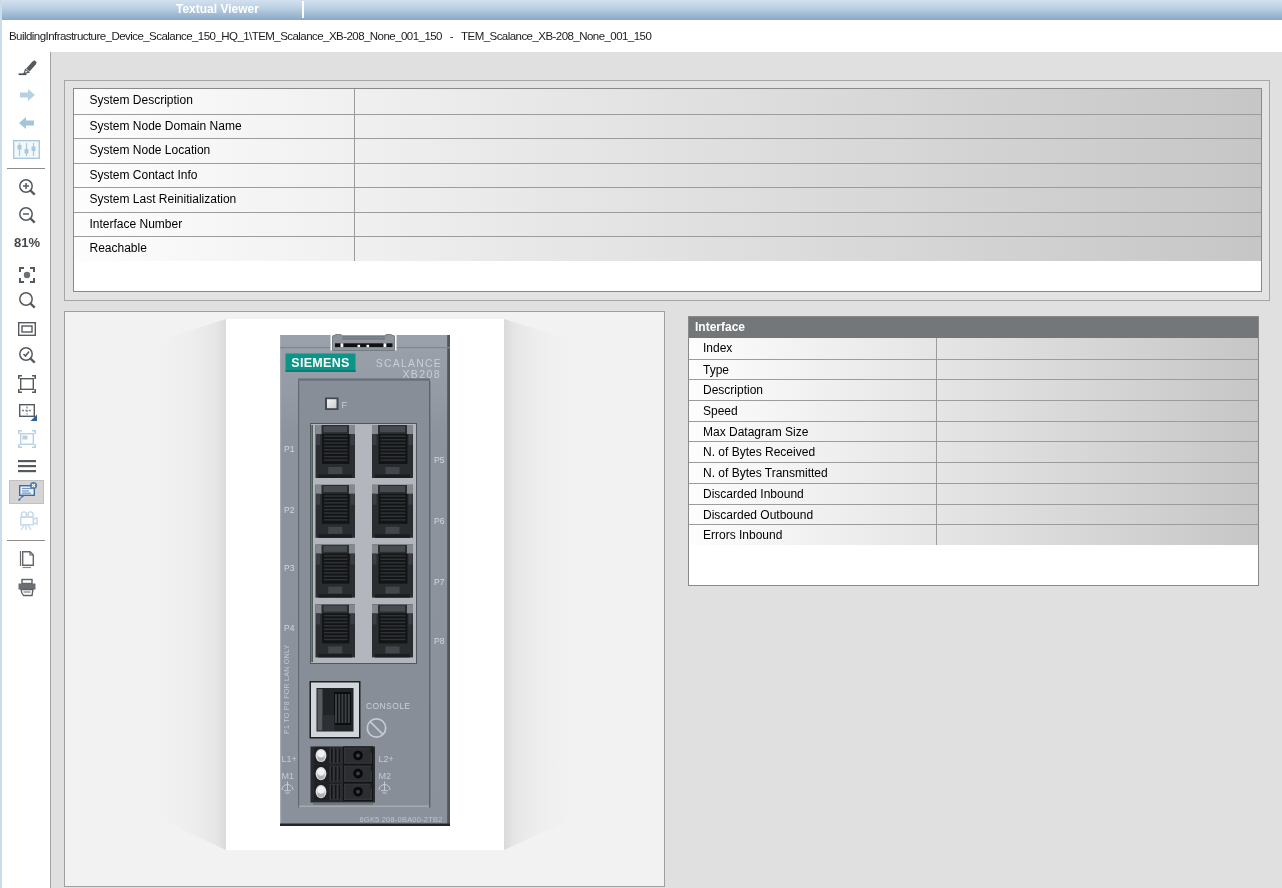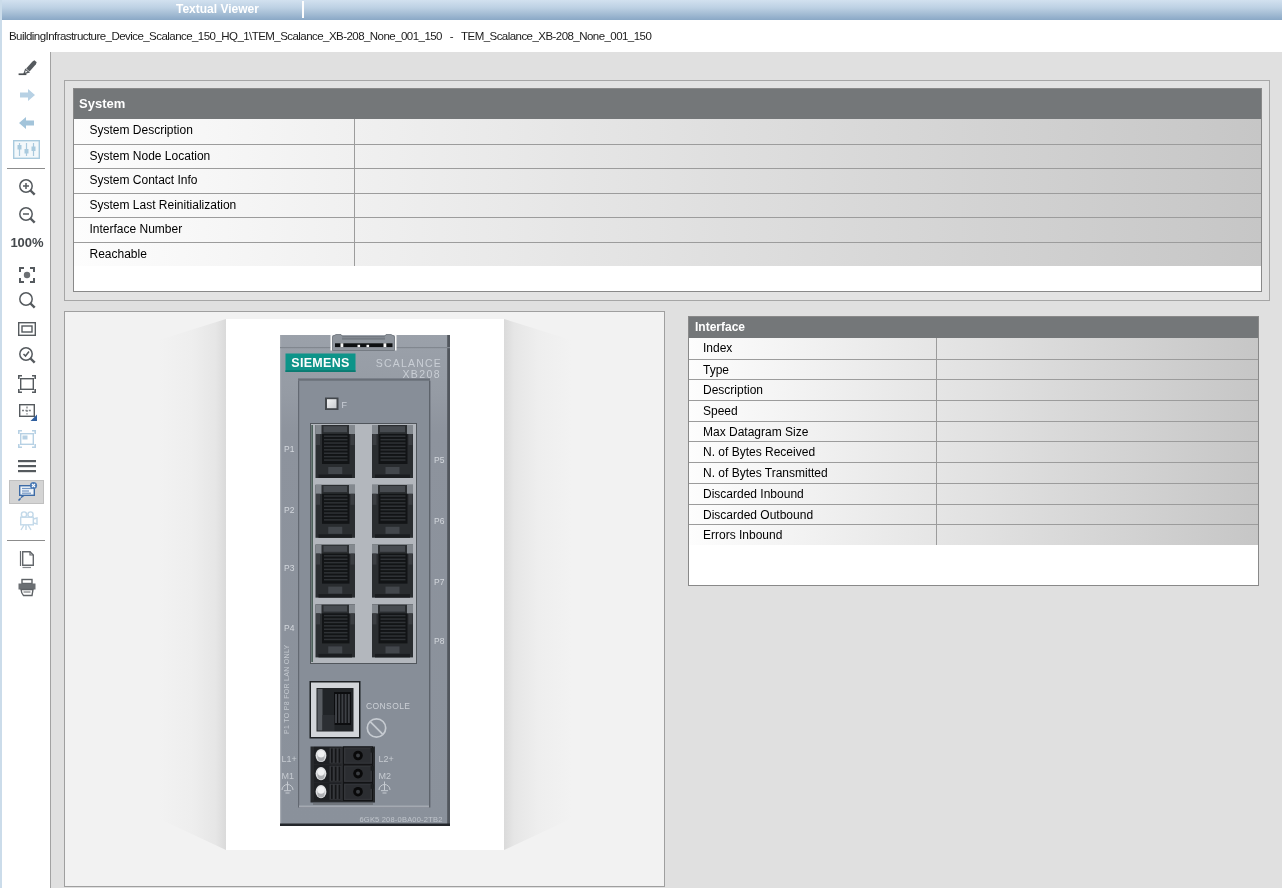--- a/index.html
+++ b/index.html
@@ -106,21 +106,21 @@
       <g stroke="#555a5e" stroke-width="1.5">
         <line x1="7" y1="9" x2="13" y2="9"></line>
         <line x1="10" y1="6" x2="10" y2="12"></line>
       </g>
     </svg>
   <svg class="abs" style="left:16px;top:204.5px" width="22" height="22" viewBox="0 0 22 22">
       <circle cx="10" cy="9" r="6.2" fill="none" stroke="#555a5e" stroke-width="1.5"></circle>
 <line x1="14.5" y1="13.5" x2="18.7" y2="17.7" stroke="#555a5e" stroke-width="2.4"></line>
       <line x1="7" y1="9" x2="13" y2="9" stroke="#555a5e" stroke-width="1.5"></line>
     </svg>
-  <div class="abs" style="left:5px;top:235px;width:44px;text-align:center;font-size:13px;font-weight:bold;color:#44484c;">100%</div>
+  <div class="abs" style="left:5px;top:235px;width:44px;text-align:center;font-size:13px;font-weight:bold;color:#44484c;">81%</div>
   <svg class="abs" style="left:16px;top:263.5px" width="22" height="22" viewBox="0 0 22 22">
       <g fill="#555a5e">
         <path d="M3 3 L8 3 L8 5 L5 5 L5 8 L3 8 Z"></path>
         <path d="M19 3 L19 8 L17 8 L17 5 L14 5 L14 3 Z"></path>
 <path d="M3 19 L3 14 L5 14 L5 17 L8 17 L8 19 Z"></path>
         <path d="M19 19 L14 19 L14 17 L17 17 L17 14 L19 14 Z"></path>
       </g>
 <circle cx="11" cy="11" r="3.2" fill="#6c7074"></circle>
     </svg>
   <svg class="abs" style="left:16px;top:290.0px" width="22" height="22" viewBox="0 0 22 22">
@@ -202,23 +202,25 @@
   <svg class="abs" style="left:16px;top:577.0px" width="22" height="22" viewBox="0 0 22 22">
       <rect x="6" y="2.5" width="10" height="4" fill="none" stroke="#5d6165" stroke-width="1.4"></rect>
 <rect x="2.5" y="6.5" width="17" height="6" fill="#6b6f73"></rect>
 <path d="M5 12.5 L17 12.5 L16 18.5 L7.5 18.5 Q5.5 16.5 5 12.5 Z" fill="none" stroke="#5d6165" stroke-width="1.4"></path>
 <line x1="7.5" y1="15" x2="14.5" y2="15" stroke="#5d6165" stroke-width="1"></line>
     </svg>
   </div>
 
   <div class="abs" id="sysbox"></div>
   <div class="abs ptable" id="systable">
-    <div class="phead">System</div>
     <div class="prow" style="border-top:none;">
       <div class="lab">System Description</div>
+    </div>
+    <div class="prow">
+      <div class="lab">System Node Domain Name</div>
     </div>
     <div class="prow">
       <div class="lab">System Node Location</div>
     </div>
     <div class="prow">
       <div class="lab">System Contact Info</div>
     </div>
     <div class="prow">
       <div class="lab">System Last Reinitialization</div>
     </div>

